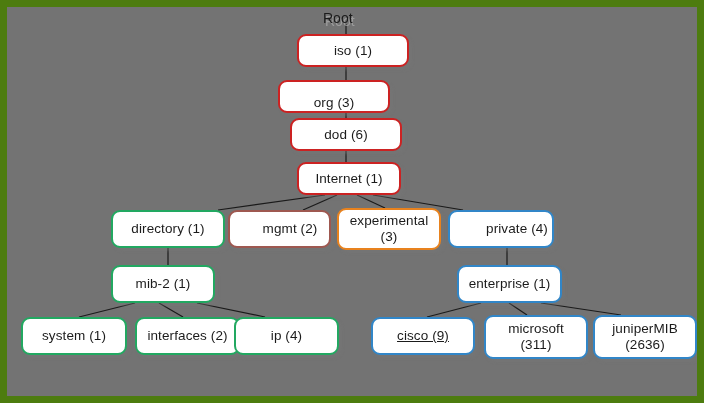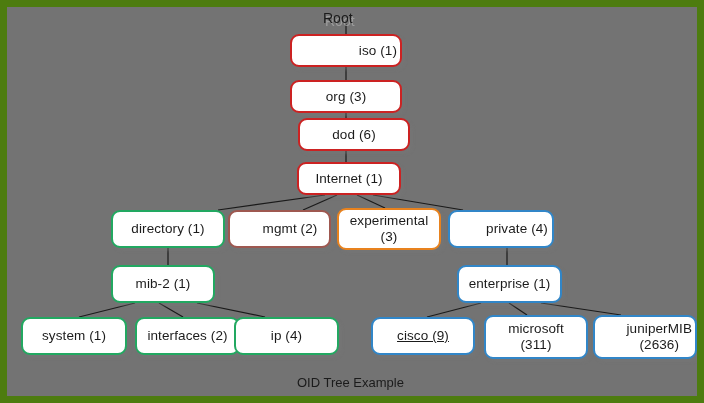--- a/index.html
+++ b/index.html
@@ -85,27 +85,27 @@
         <line x1="190" y1="296" x2="258" y2="310" stroke="#1a1a1a" stroke-width="1.2"></line>
         <line x1="474" y1="296" x2="420" y2="310" stroke="#1a1a1a" stroke-width="1.2"></line>
         <line x1="502" y1="296" x2="520" y2="308" stroke="#1a1a1a" stroke-width="1.2"></line>
         <line x1="534" y1="296" x2="614" y2="308" stroke="#1a1a1a" stroke-width="1.2"></line>
       </g>
   </svg>
 
   <div class="root-label" style="left: 316px; top: 3px;">Root</div>
 
   <div id="node-layer">
-      <div class="node-box" style="left: 283px; top: 27px; width: 112px; height: 33px; border-color: rgb(204, 34, 34); justify-content: flex-end;">
+      <div class="node-box" style="left: 290px; top: 27px; width: 112px; height: 33px; border-color: rgb(204, 34, 34);">
         <span class="node-label">iso (1)</span>
       </div>
-      <div class="node-box" style="left: 283px; top: 73px; width: 112px; height: 33px; border-color: rgb(204, 34, 34);">
+      <div class="node-box" style="left: 271px; top: 73px; width: 112px; height: 33px; border-color: rgb(204, 34, 34); align-items: flex-end;">
         <span class="node-label">org (3)</span>
       </div>
-      <div class="node-box" style="left: 283px; top: 111px; width: 112px; height: 33px; border-color: rgb(204, 34, 34); margin-left: 8px;">
+      <div class="node-box" style="left: 283px; top: 111px; width: 112px; height: 33px; border-color: rgb(204, 34, 34);">
         <span class="node-label">dod (6)</span>
       </div>
       <div class="node-box" style="left: 290px; top: 155px; width: 104px; height: 33px; border-color: rgb(204, 34, 34);">
         <span class="node-label">Internet (1)</span>
       </div>
       <div class="node-box" style="left: 104px; top: 203px; width: 114px; height: 38px; border-color: rgb(34, 168, 97);">
         <span class="node-label">directory (1)</span>
       </div>
       <div class="node-box" style="left: 221px; top: 203px; width: 103px; height: 38px; border-color: rgb(158, 88, 80); padding-left: 21px;">
         <span class="node-label">mgmt (2)</span>
@@ -132,21 +132,20 @@
       <div class="node-box" style="left: 227px; top: 310px; width: 105px; height: 38px; border-color: rgb(34, 168, 97);">
         <span class="node-label">ip (4)</span>
       </div>
       <div class="node-box" style="left: 364px; top: 310px; width: 104px; height: 38px; border-color: rgb(49, 134, 200); text-decoration: underline;">
         <span class="node-label">cisco (9)</span>
       </div>
       <div class="node-box" style="left: 477px; top: 308px; width: 104px; height: 44px; border-color: rgb(49, 134, 200);">
         <span class="node-label">microsoft
 (311)</span>
       </div>
-      <div class="node-box" style="left: 586px; top: 308px; width: 104px; height: 44px; border-color: rgb(49, 134, 200); justify-content: flex-end;">
+      <div class="node-box" style="left: 586px; top: 308px; width: 104px; height: 44px; border-color: rgb(49, 134, 200);">
         <span class="node-label">juniperMIB
 (2636)</span>
       </div>
     </div>
 
-  <div class="caption" style="left: 290px; top: 368px;">OID Tree Example</div>
 
 </div>
 
 </body></html>

